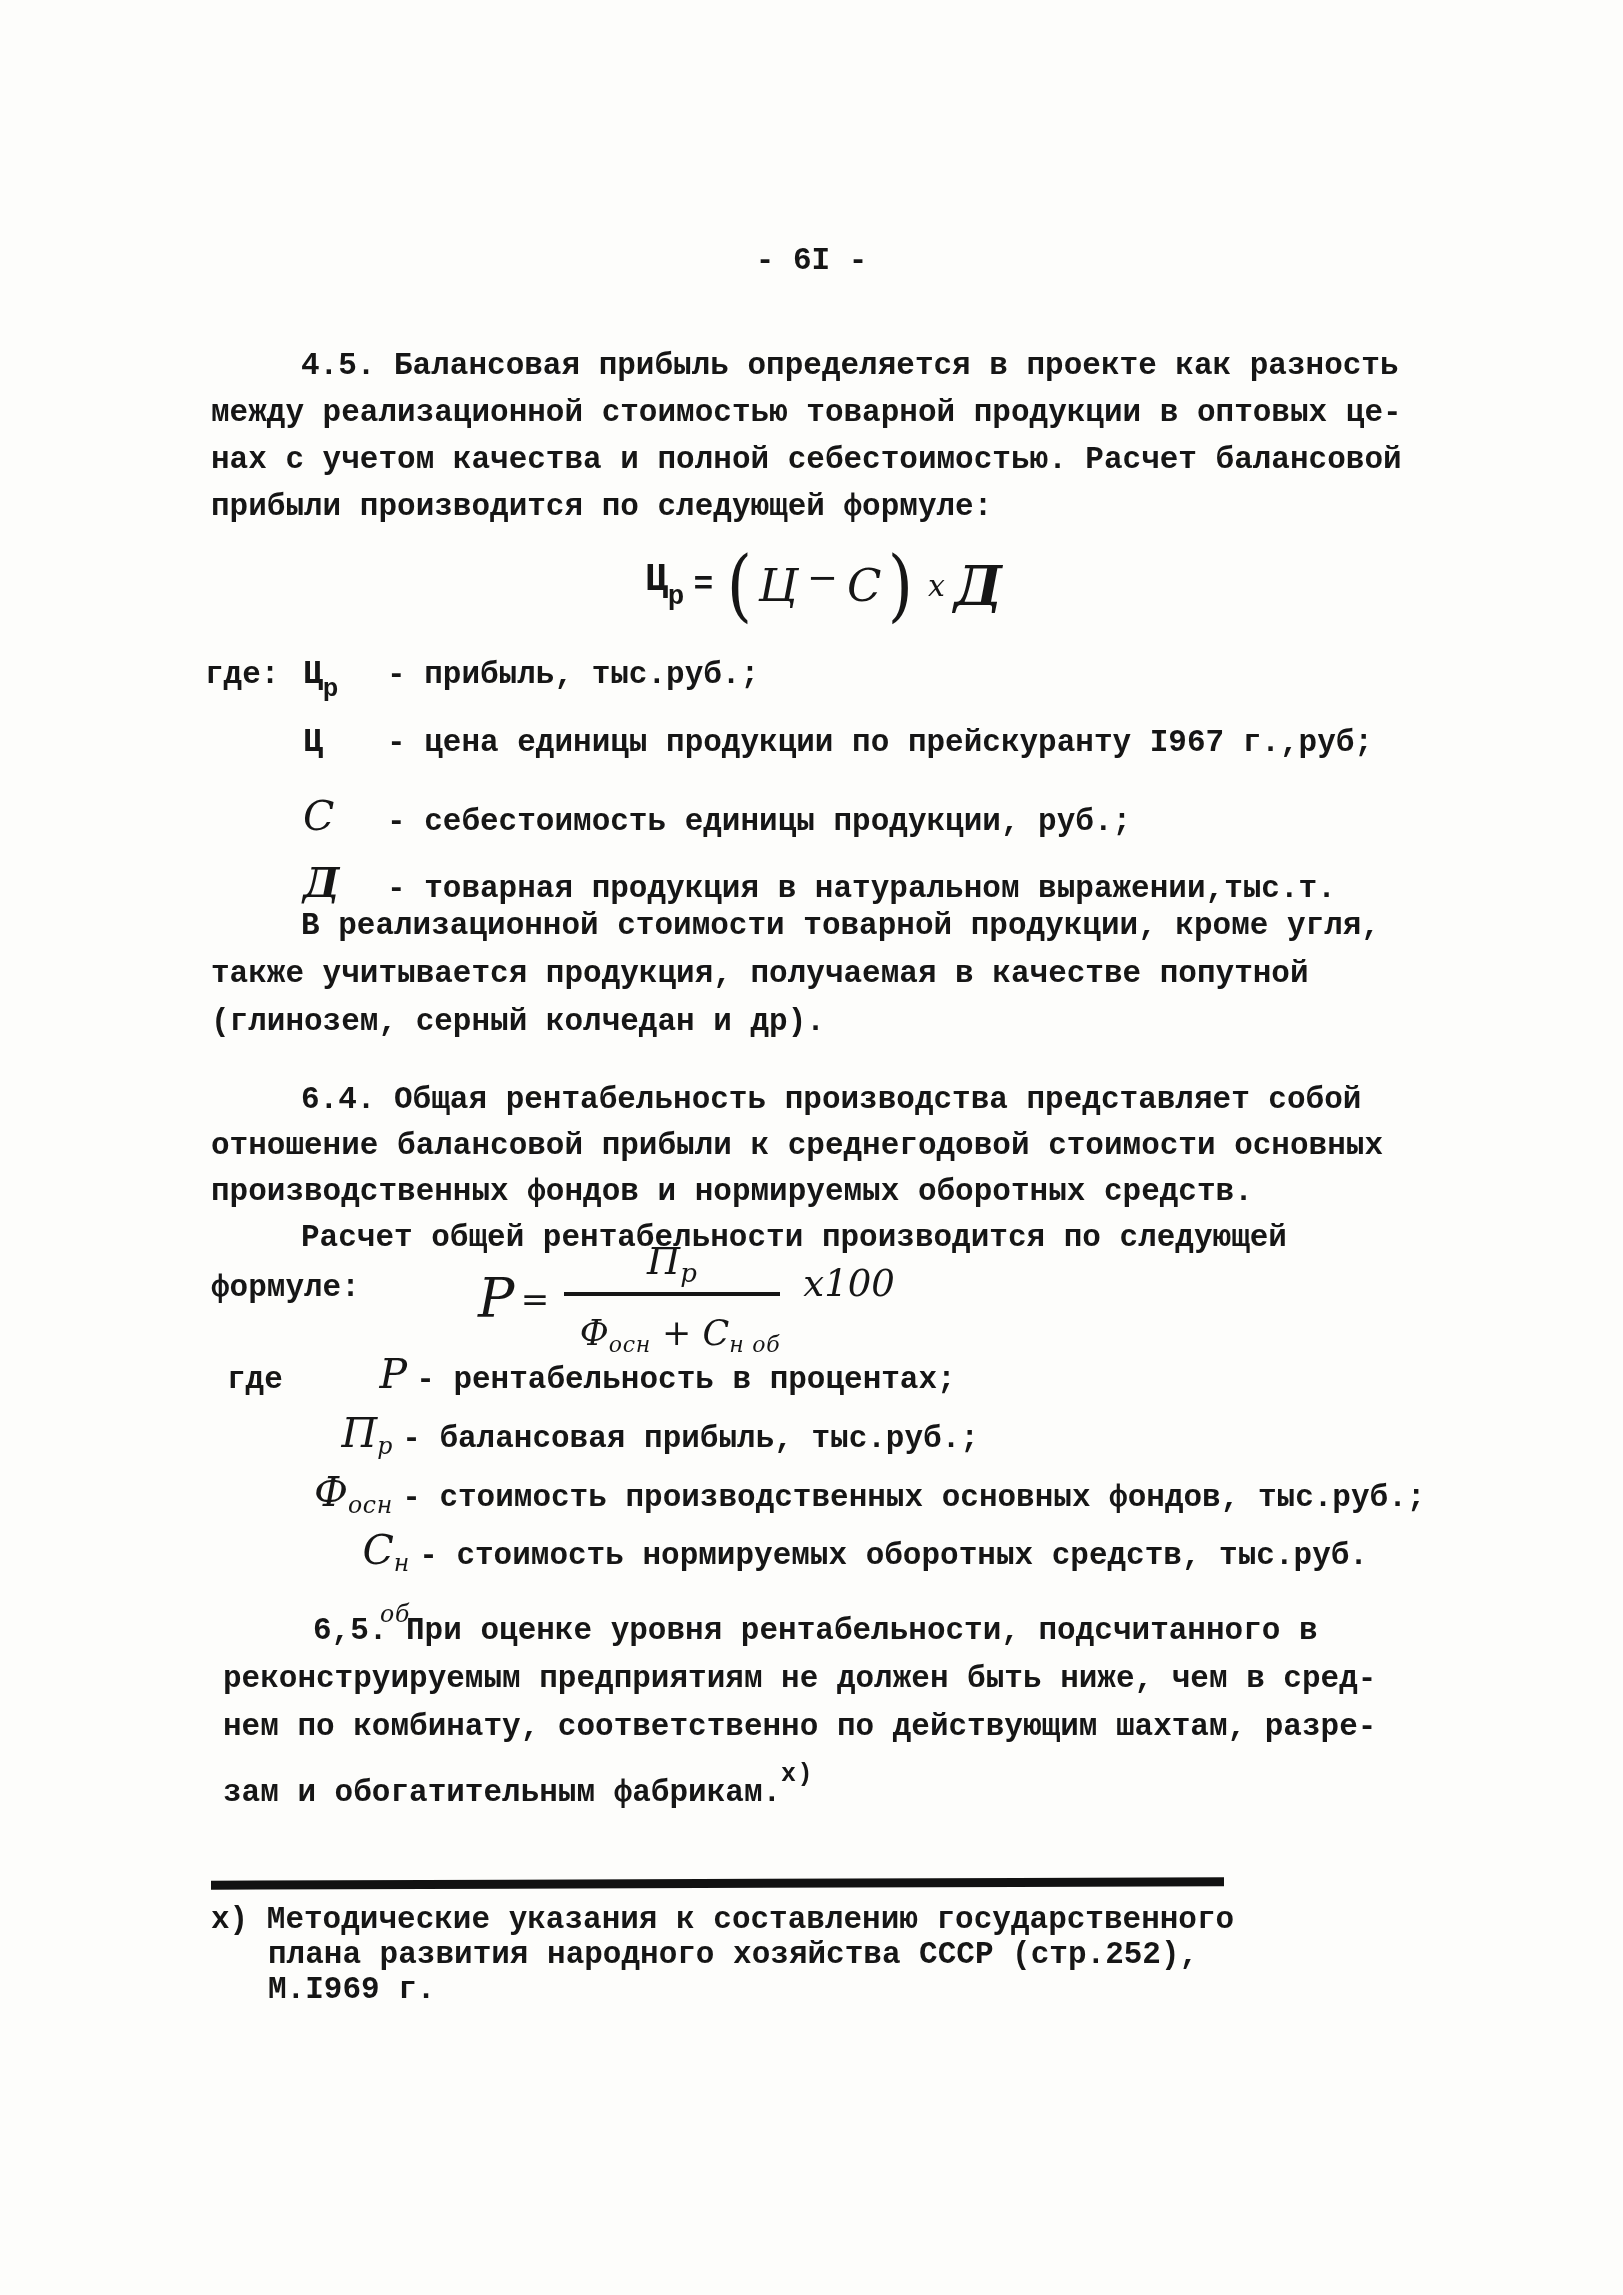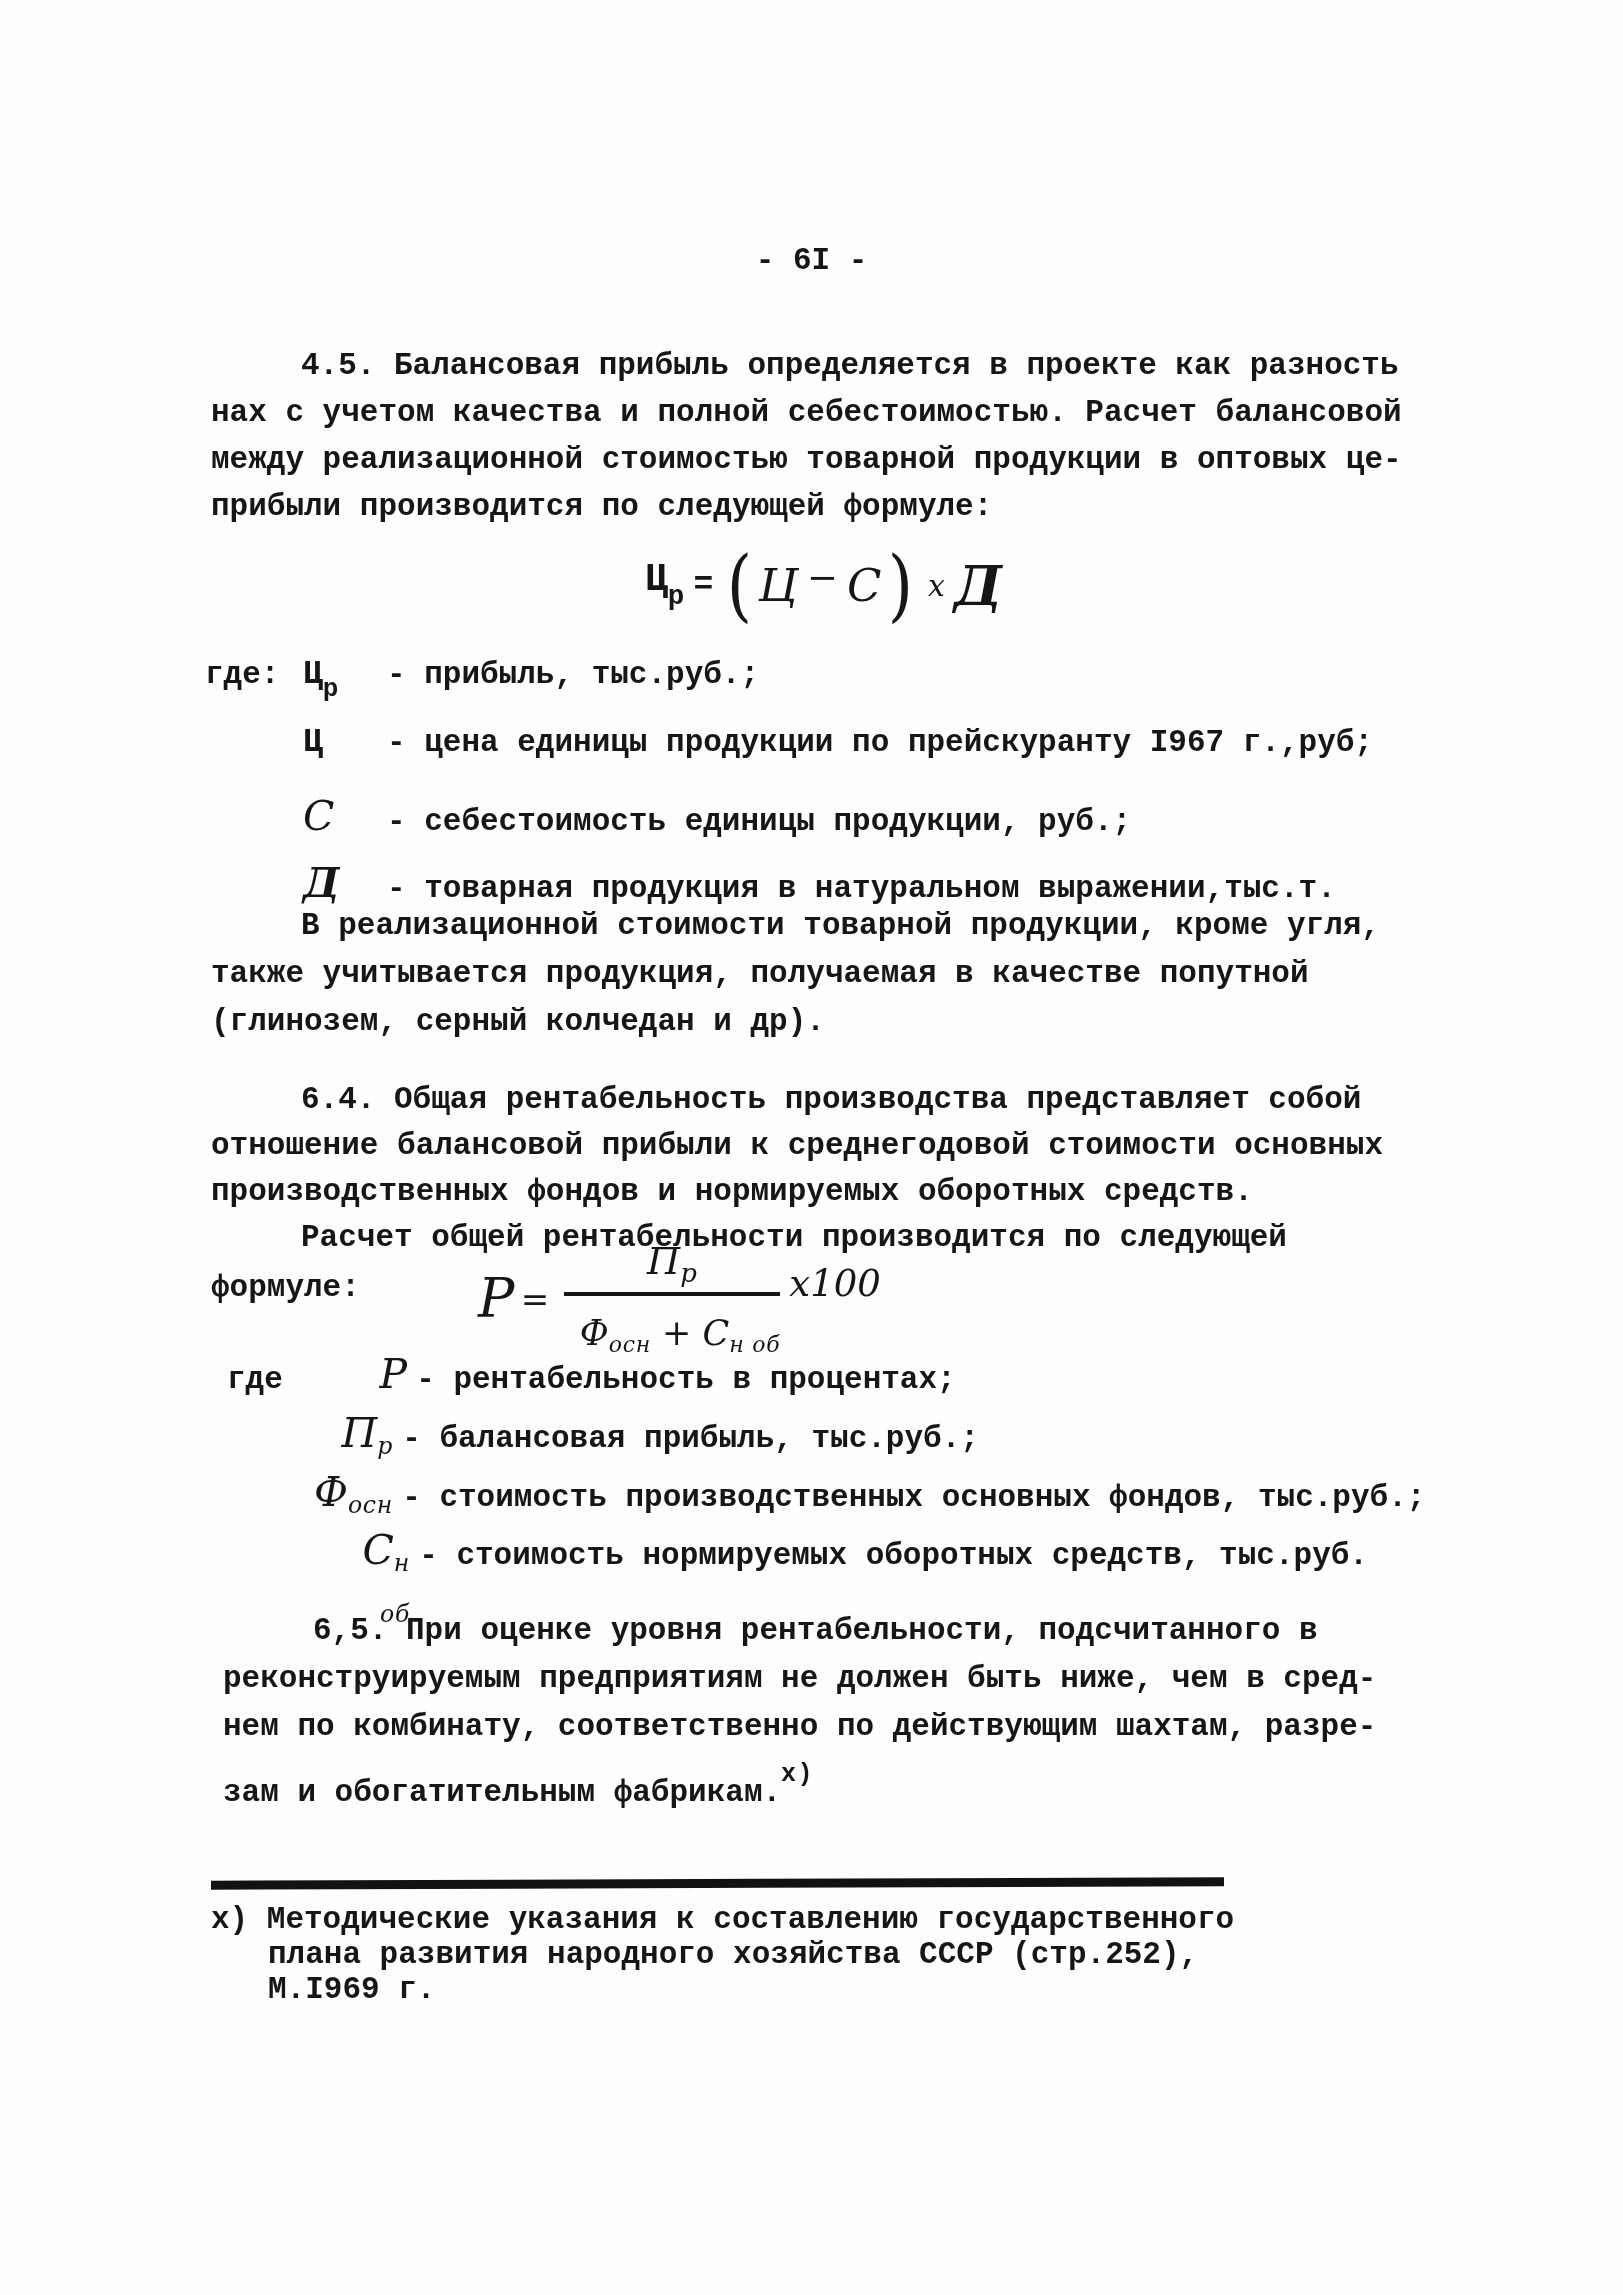--- a/index.html
+++ b/index.html
@@ -49,37 +49,37 @@
   .wtext{white-space:pre;}
   
   .formula2{left:478px;top:1242px;display:flex;align-items:center;font-family:"DejaVu Serif",serif;font-weight:400;}
   .f2-lhs{font-style:italic;font-size:54px;line-height:1;}
   .f2-eq{font-size:34px;line-height:1;margin:0 14.4px 0 6.5px;}
   .f2-frac{display:inline-block;text-align:center;}
   .f2-num{display:block;font-style:italic;font-size:38px;line-height:1;padding:0 22px 6.5px 22px;border-bottom:4.6px solid #161616;}
   .f2-num sub{font-size:26px;vertical-align:-7.9px;}
   .f2-den{display:block;font-style:italic;font-size:35px;line-height:1;padding-top:20px;margin-left:16px;}
   .f2-den sub{font-size:22px;vertical-align:-6.5px;letter-spacing:0.7px;}
-  .f2-times{font-style:italic;font-size:37px;line-height:1;margin-left:9px;margin-bottom:30px;}
+  .f2-times{font-style:italic;font-size:37px;line-height:1;margin-left:23px;margin-bottom:30px;}
   
   .separator{left:211px;top:1879px;width:1013px;height:8.5px;background:#121212;transform:rotate(-0.2deg);}
   .footnote{left:211px;top:1902px;font-size:31px;line-height:35px;}
   .fn-indent{padding-left:57px;}
 </style>
 </head>
 <body>
 
 <div class="page">
 
   <div class="abs pagenum">- 6I -</div>
 
   <div class="abs para p63">
     <div class="line indent">4.5. Балансовая прибыль определяется в проекте как разность</div>
+    <div class="line">между реализационной стоимостью товарной продукции в оптовых це-</div>
     <div class="line">нах с учетом качества и полной себестоимостью. Расчет балансовой</div>
-    <div class="line">между реализационной стоимостью товарной продукции в оптовых це-</div>
     <div class="line">прибыли производится по следующей формуле:</div>
   </div>
 
   <div class="abs formula1">
     <span class="f1-lhs"><span>Ц</span><sub>р</sub></span>
     <span class="f1-eq">=</span>
     <span class="f1-par">(</span>
     <span class="f1-var">Ц</span>
     <span class="f1-min">−</span>
     <span class="f1-var">С</span>

